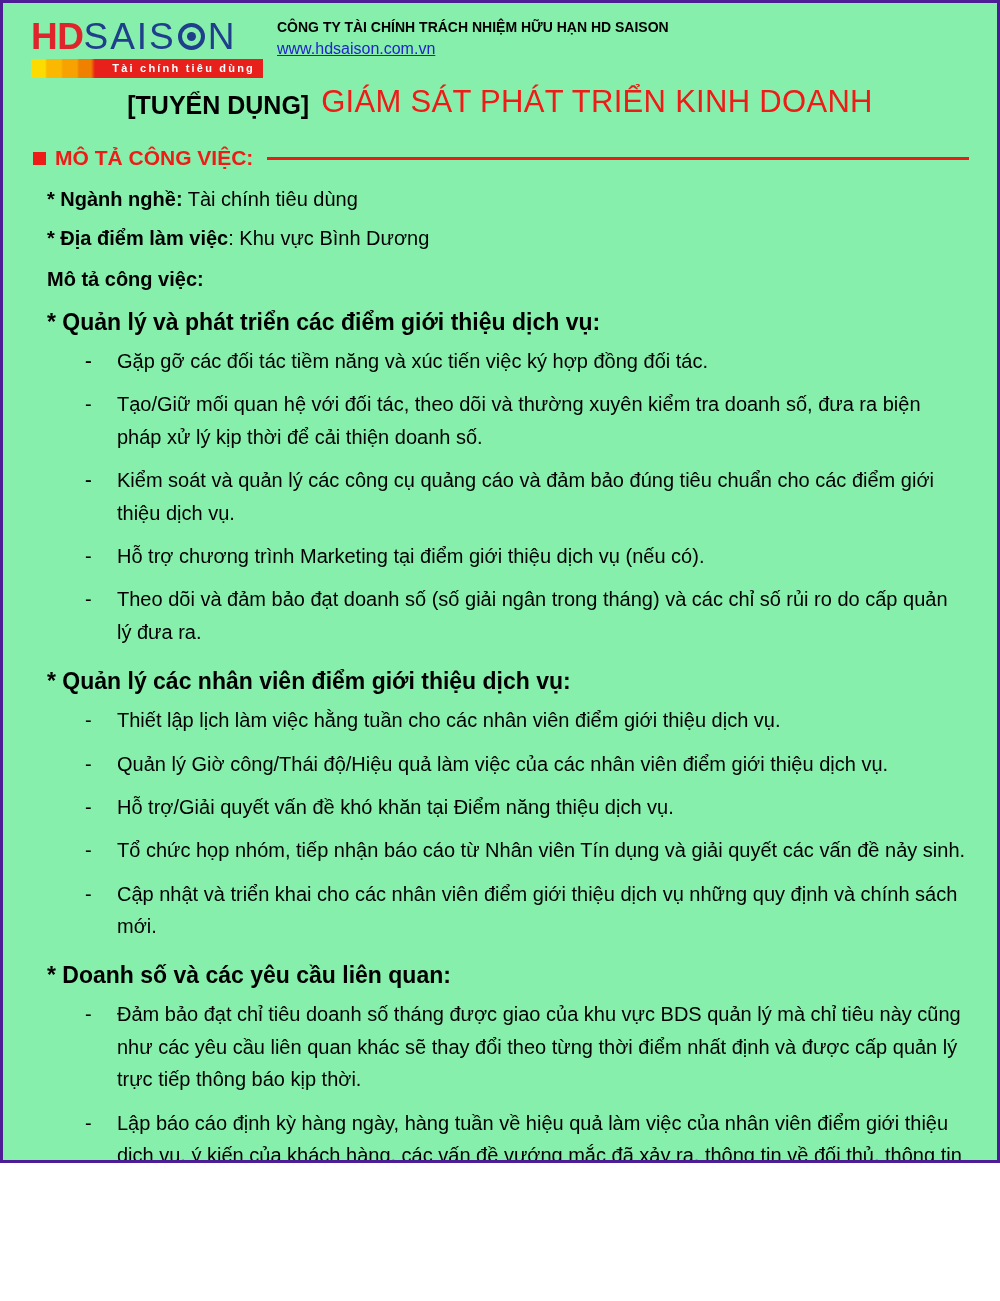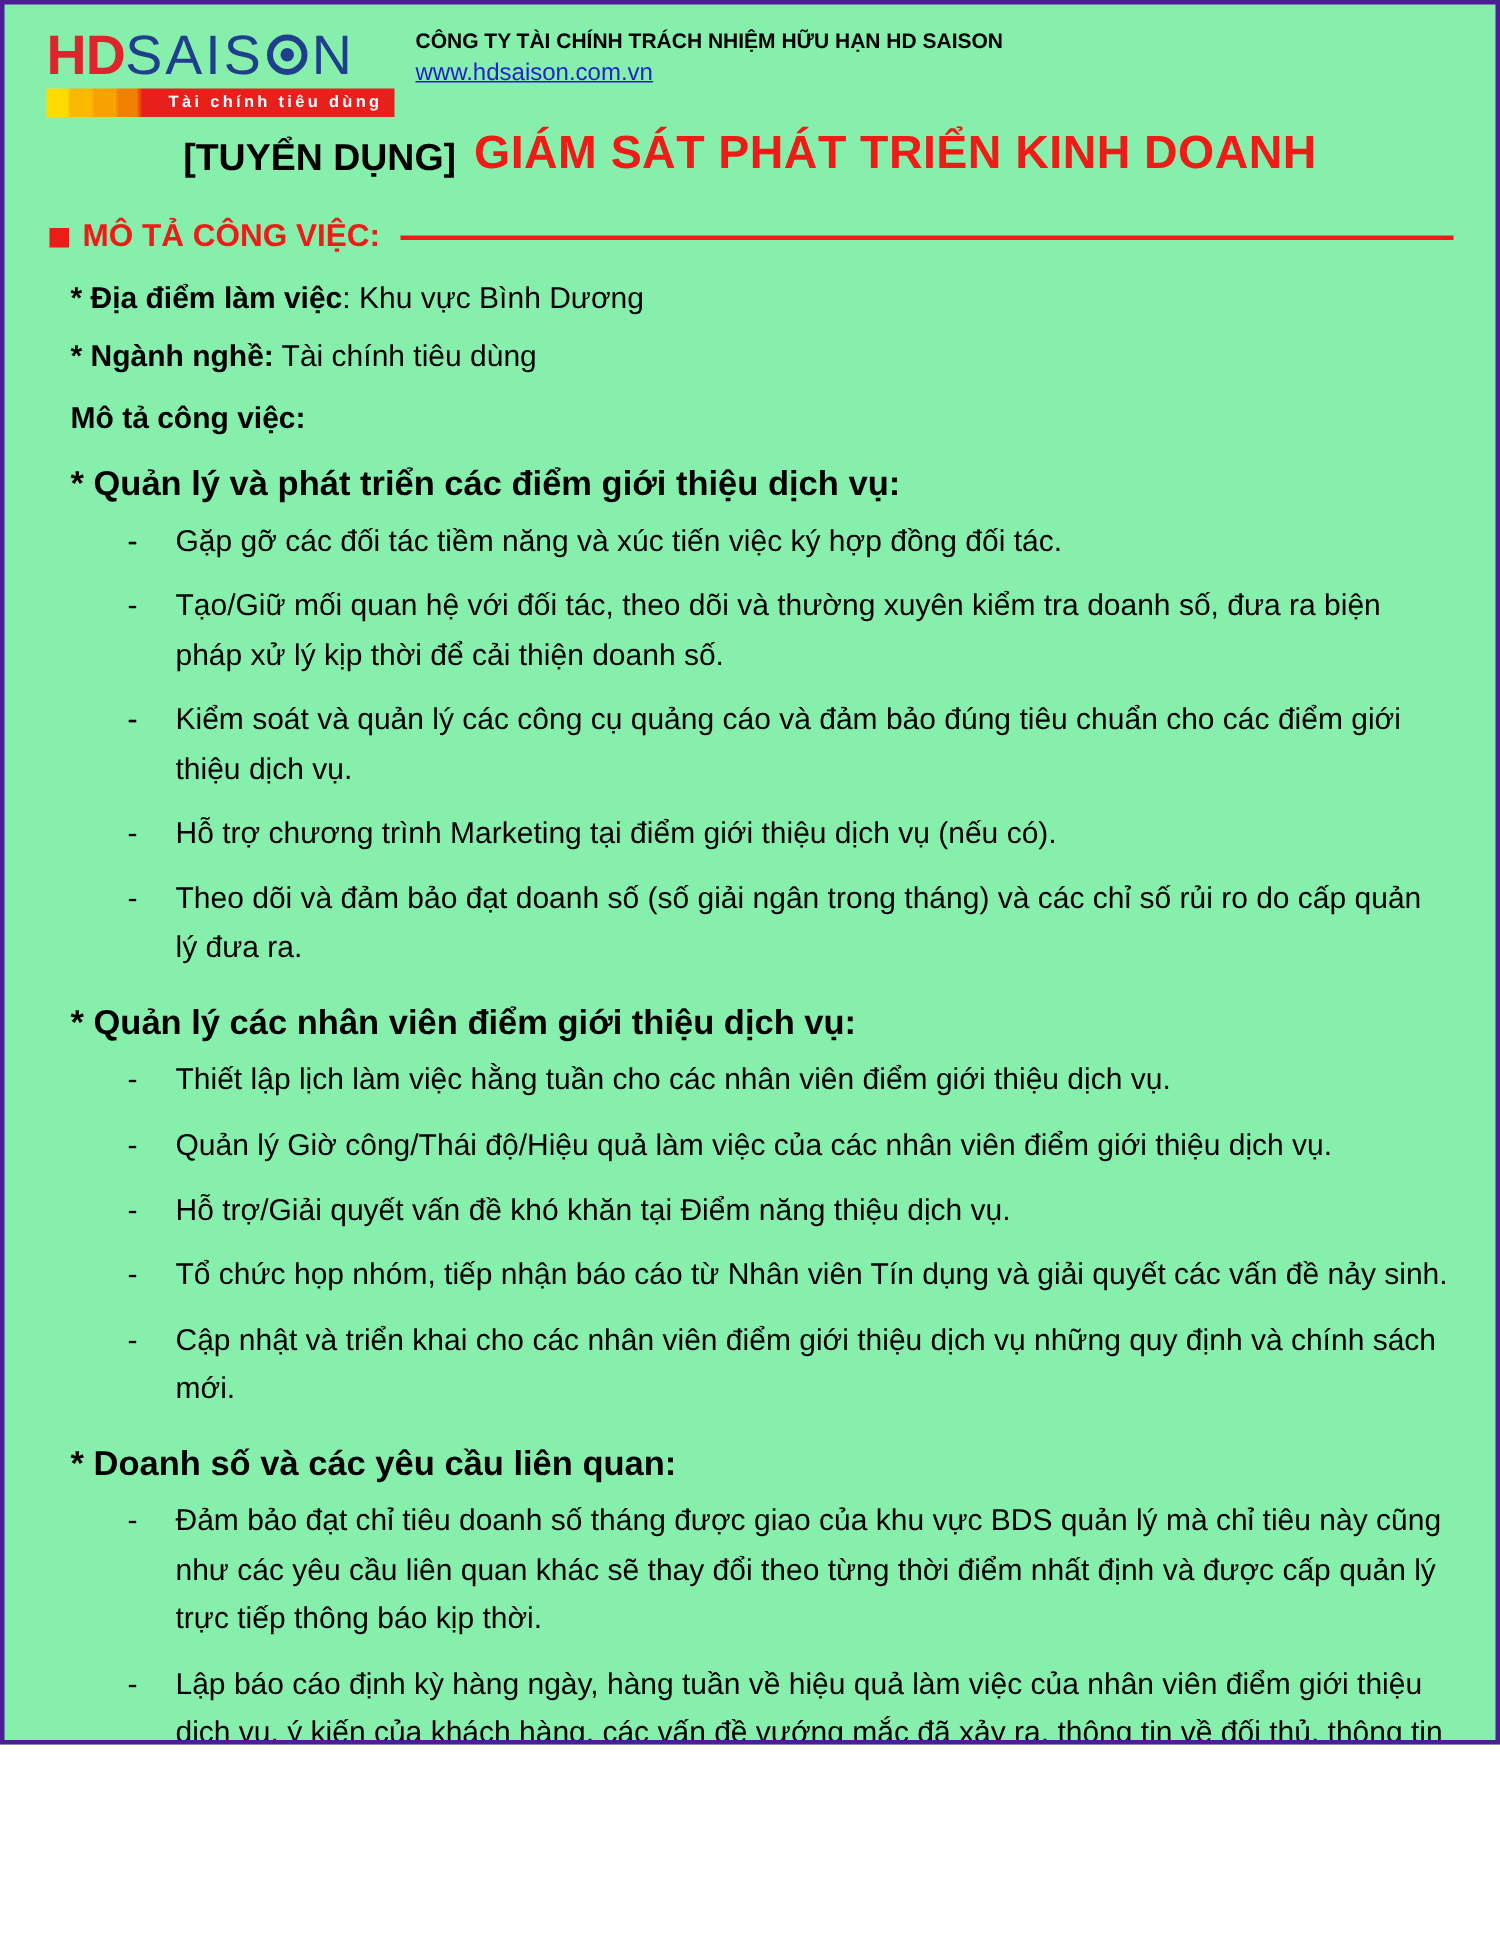--- a/index.html
+++ b/index.html
@@ -140,21 +140,21 @@
     padding: 0 20px;
   }
   .title-tag {
     font-weight: bold;
     font-size: 25px;
     color: #000000;
     white-space: nowrap;
     margin-right: 12px;
   }
   .title-main {
-    font-weight: bold;
+    font-weight: normal;
     font-size: 31px;
     color: #ef1b17;
     white-space: nowrap;
     letter-spacing: 0.3px;
   }
 
   
   .section-head {
     display: flex;
     align-items: center;
@@ -264,25 +264,25 @@
 
   <div class="section-head">
     <span class="section-bullet"></span>
     <span class="section-title">MÔ TẢ CÔNG VIỆC:</span>
     <span class="section-rule"></span>
   </div>
 
   <div class="body">
 
     <div class="meta-line">
+      <b>* Ngành nghề:</b><span> Tài chính tiêu dùng</span>
+    </div>
+
+    <div class="meta-line">
       <b>* Địa điểm làm việc</b><span>: Khu vực Bình Dương</span>
-    </div>
-
-    <div class="meta-line">
-      <b>* Ngành nghề:</b><span> Tài chính tiêu dùng</span>
     </div>
 
     <div class="lead">Mô tả công việc:</div>
 
     <div id="groups">
         <div class="group-head">*  Quản lý và phát triển các điểm giới thiệu dịch vụ:</div>
         <ul class="bullets">
           <li class="bullet"><span class="dash">-</span></li>
           <li class="bullet"><span class="dash">-</span><span>Gặp gỡ các đối tác tiềm năng và xúc tiến việc ký hợp đồng đối tác.</span></li>
           <li class="bullet"><span class="dash">-</span><span>Tạo/Giữ mối quan hệ với đối tác, theo dõi và thường xuyên kiểm tra doanh số, đưa ra biện pháp xử lý kịp thời để cải thiện doanh số.</span></li>

